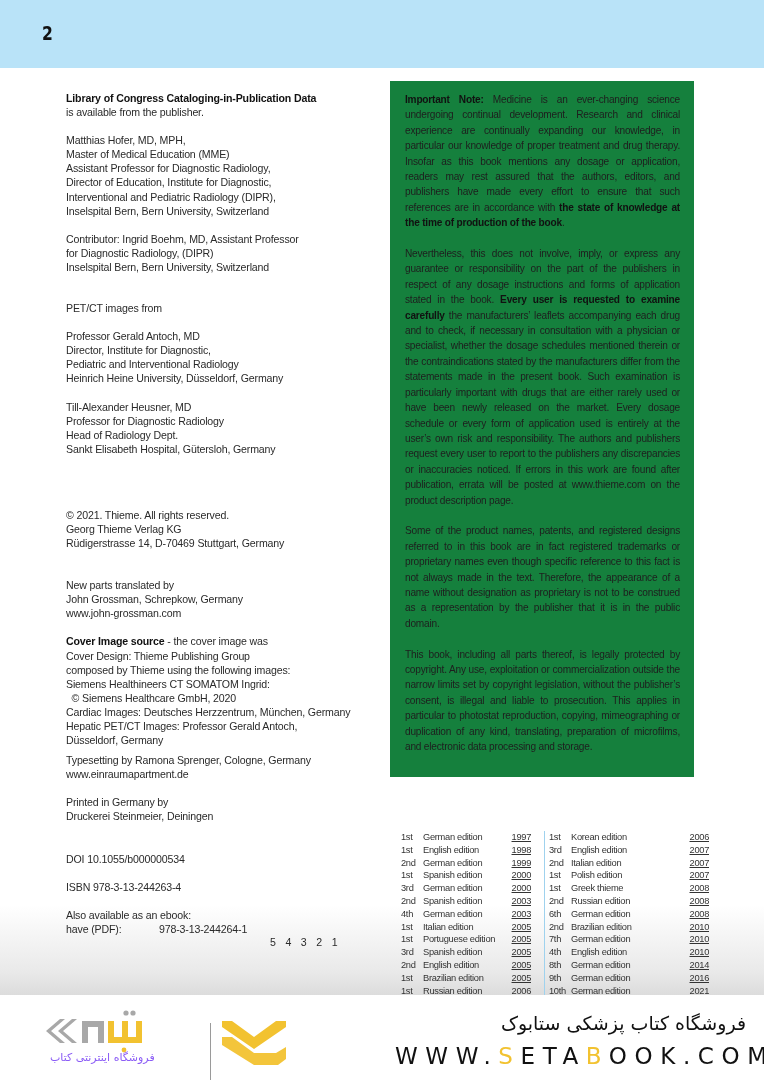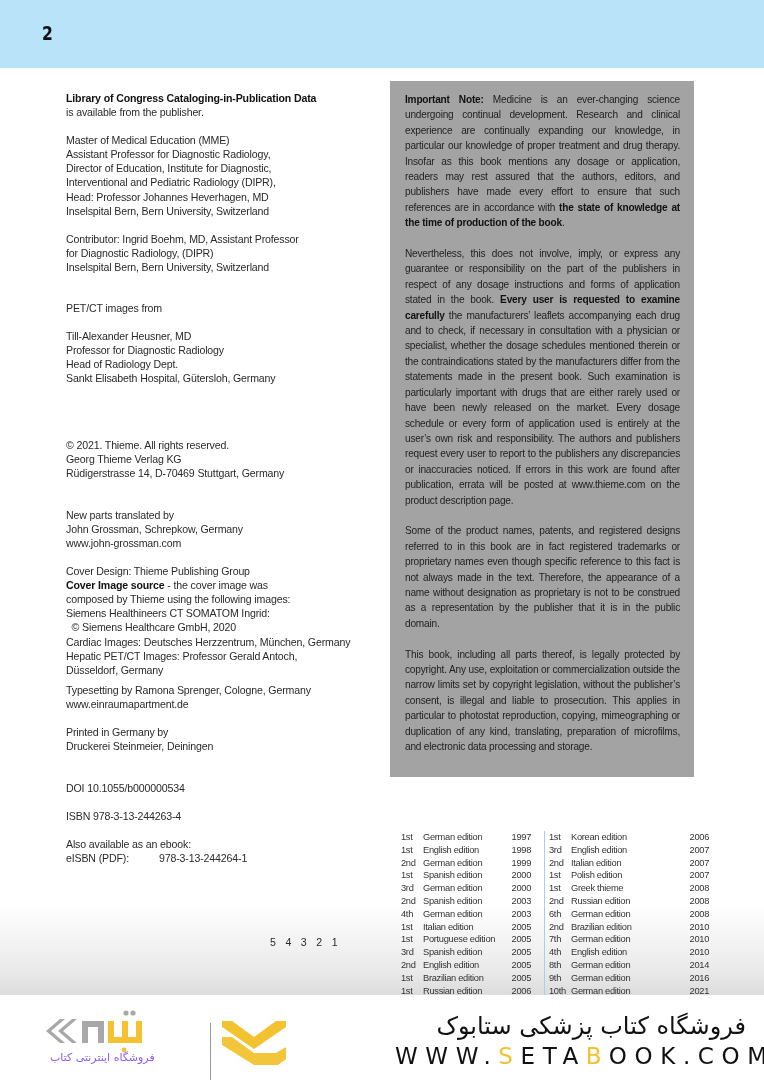--- a/index.html
+++ b/index.html
@@ -24,56 +24,56 @@
 
     .left-col {
       position: absolute; left: 66px; top: 91px; width: 300px;
       font-size: 10.6px; line-height: 14.1px; color: #2a2a2a;
       letter-spacing: -0.15px;
     }
     .left-col b { font-weight: bold; color: #111; }
 
     .note-box {
       position: absolute; left: 390px; top: 81px; width: 304px; height: 696px;
-      background: #a3a3a3;
+      background: #15803d;
       padding: 11px 14px 0 15px;
       font-size: 10.1px; line-height: 15.4px; color: #1e1e1e;
       text-align: justify; letter-spacing: -0.2px;
     }
     .note-box p { margin-bottom: 15.4px; }
     .note-box b { font-weight: bold; color: #111; }
 
     .editions {
       position: absolute; left: 401px; top: 831px; height: 166px;
       font-size: 9.3px; line-height: 12.8px; color: #333; letter-spacing: -0.3px;
     }
     .ed-col { position: absolute; top: 0; }
     .ed-col.c1 { left: 0; width: 130px; }
     .ed-col.c2 { left: 148px; width: 160px; }
     .ed-divider { position: absolute; left: 143px; top: 0; width: 1px; height: 166px; background: #9fd2ee; }
     .ed-row { display: flex; height: 12.8px; white-space: nowrap; }
     .ed-num { width: 22px; }
     .ed-name { flex: 1; }
-    .ed-year { width: 26px; text-align: right; }
+    .ed-year { width: 26px; text-align: right; text-decoration: underline; }
     .c2 .ed-year { width: 30px; }
     .c2 .ed-num { width: 22px; }
 
     .print-run {
       position: absolute; left: 270px; top: 936px;
       font-size: 10.6px; color: #2a2a2a; word-spacing: 6px; letter-spacing: 0.3px;
     }
 
     .footer {
       position: absolute; left: 0; top: 995px; width: 764px; height: 85px; background: #ffffff;
     }
     .logo-wrap { position: absolute; left: 38px; top: 12px; width: 260px; height: 64px; }
     .logo-divider { position: absolute; left: 210px; top: 16px; width: 1px; height: 58px; background: #9a9a9a; }
     .footer-title {
       position: absolute; right: 18px; top: 17px; direction: rtl;
-      font-family: "DejaVu Sans", sans-serif; font-size: 24px; color: #111;
+      font-family: "DejaVu Sans", sans-serif; font-size: 19px; color: #111;
     }
     .footer-url {
       position: absolute; left: 395px; top: 48px;
       font-family: "DejaVu Sans", sans-serif; font-size: 23px; letter-spacing: 7.6px; color: #111;
     }
     .footer-url .hl { color: #f2c230; }
   </style>
 </head>
 <body>
 
@@ -83,36 +83,42 @@
 
 <div class="bottom-fade"></div>
 
 <div class="left-col">
   <div>
     <div><b>Library of Congress Cataloging-in-Publication Data</b></div>
     <div>is available from the publisher.</div>
   </div>
 
   <div style="margin-top:14px">
+    <div>Matthias Hofer, MD, MPH,</div>
     <div>Master of Medical Education (MME)</div>
     <div>Assistant Professor for Diagnostic Radiology,</div>
     <div>Director of Education, Institute for Diagnostic,</div>
     <div>Interventional and Pediatric Radiology (DIPR),</div>
-    <div>Head: Professor Johannes Heverhagen, MD</div>
     <div>Inselspital Bern, Bern University, Switzerland</div>
   </div>
 
   <div style="margin-top:14px">
     <div>Contributor: Ingrid Boehm, MD, Assistant Professor</div>
     <div>for Diagnostic Radiology, (DIPR)</div>
     <div>Inselspital Bern, Bern University, Switzerland</div>
   </div>
 
   <div style="margin-top:27px">PET/CT images from</div>
 
+  <div style="margin-top:14px">
+    <div>Professor Gerald Antoch, MD</div>
+    <div>Director, Institute for Diagnostic,</div>
+    <div>Pediatric and Interventional Radiology</div>
+    <div>Heinrich Heine University, Düsseldorf, Germany</div>
+  </div>
 
   <div style="margin-top:14px">
     <div>Till-Alexander Heusner, MD</div>
     <div>Professor for Diagnostic Radiology</div>
     <div>Head of Radiology Dept.</div>
     <div>Sankt Elisabeth Hospital, Gütersloh, Germany</div>
   </div>
 
   <div style="margin-top:52px">
     <div>© 2021. Thieme. All rights reserved.</div>
@@ -120,22 +126,22 @@
     <div>Rüdigerstrasse 14, D-70469 Stuttgart, Germany</div>
   </div>
 
   <div style="margin-top:28px">
     <div>New parts translated by</div>
     <div>John Grossman, Schrepkow, Germany</div>
     <div>www.john-grossman.com</div>
   </div>
 
   <div style="margin-top:14px">
+    <div><b>Cover Image source</b><span> - the cover image was</span></div>
     <div>Cover Design: Thieme Publishing Group</div>
-    <div><b>Cover Image source</b><span> - the cover image was</span></div>
     <div>composed by Thieme using the following images:</div>
     <div>Siemens Healthineers CT SOMATOM Ingrid:</div>
     <div style="white-space:pre">  © Siemens Healthcare GmbH, 2020</div>
     <div>Cardiac Images: Deutsches Herzzentrum, München, Germany</div>
     <div>Hepatic PET/CT Images: Professor Gerald Antoch,</div>
     <div>Düsseldorf, Germany</div>
   </div>
 
   <div style="margin-top:6px">
     <div>Typesetting by Ramona Sprenger, Cologne, Germany</div>
@@ -146,21 +152,21 @@
     <div>Printed in Germany by</div>
     <div>Druckerei Steinmeier, Deiningen</div>
   </div>
 
   <div style="margin-top:28px">DOI 10.1055/b000000534</div>
 
   <div style="margin-top:14px">ISBN 978-3-13-244263-4</div>
 
   <div style="margin-top:14px">Also available as an ebook:</div>
   <div>
-    <span style="display:inline-block;width:93px">eISBN (PDF):</span><span>978-3-13-244264-1</span>
+    <span style="display:inline-block;width:93px">have (PDF):</span><span>978-3-13-244264-1</span>
   </div>
 </div>
 
 <div class="print-run">5 4 3 2 1</div>
 
 <div class="note-box">
   <p><b>Important Note:</b><span> Medicine is an ever-changing science undergoing continual development. Research and clinical experience are continually expanding our knowledge, in particular our knowledge of proper treatment and drug therapy. Insofar as this book mentions any dosage or application, readers may rest assured that the authors, editors, and publishers have made every effort to ensure that such references are in accordance with </span><b>the state of knowledge at the time of production of the book</b><span>.</span></p>
   <p><span>Nevertheless, this does not involve, imply, or express any guarantee or responsibility on the part of the publishers in respect of any dosage instructions and forms of application stated in the book. </span><b>Every user is requested to examine carefully</b><span> the manufacturers’ leaflets accompanying each drug and to check, if necessary in consultation with a physician or specialist, whether the dosage schedules mentioned therein or the contraindications stated by the manufacturers differ from the statements made in the present book. Such examination is particularly important with drugs that are either rarely used or have been newly released on the market. Every dosage schedule or every form of application used is entirely at the user’s own risk and responsibility. The authors and publishers request every user to report to the publishers any discrepancies or inaccuracies noticed. If errors in this work are found after publication, errata will be posted at www.thieme.com on the product description page.</span></p>
   <p>Some of the product names, patents, and registered designs referred to in this book are in fact registered trademarks or proprietary names even though specific reference to this fact is not always made in the text. Therefore, the appearance of a name without designation as proprietary is not to be construed as a representation by the publisher that it is in the public domain.</p>
   <p>This book, including all parts thereof, is legally protected by copyright. Any use, exploitation or commercialization outside the narrow limits set by copyright legislation, without the publisher’s consent, is illegal and liable to prosecution. This applies in particular to photostat reproduction, copying, mimeographing or duplication of any kind, translating, preparation of microfilms, and electronic data processing and storage.</p>

